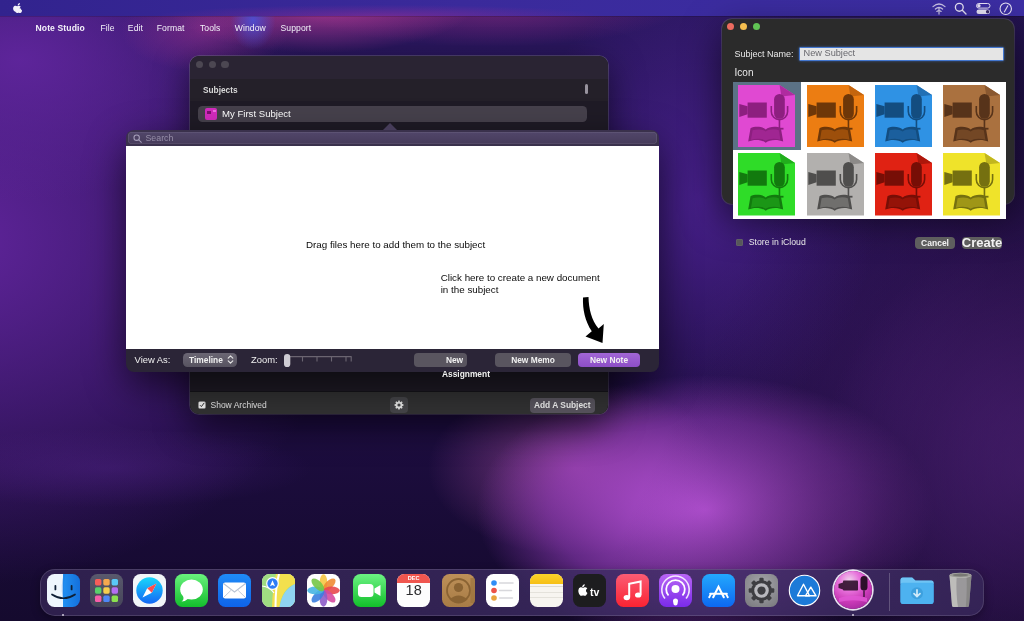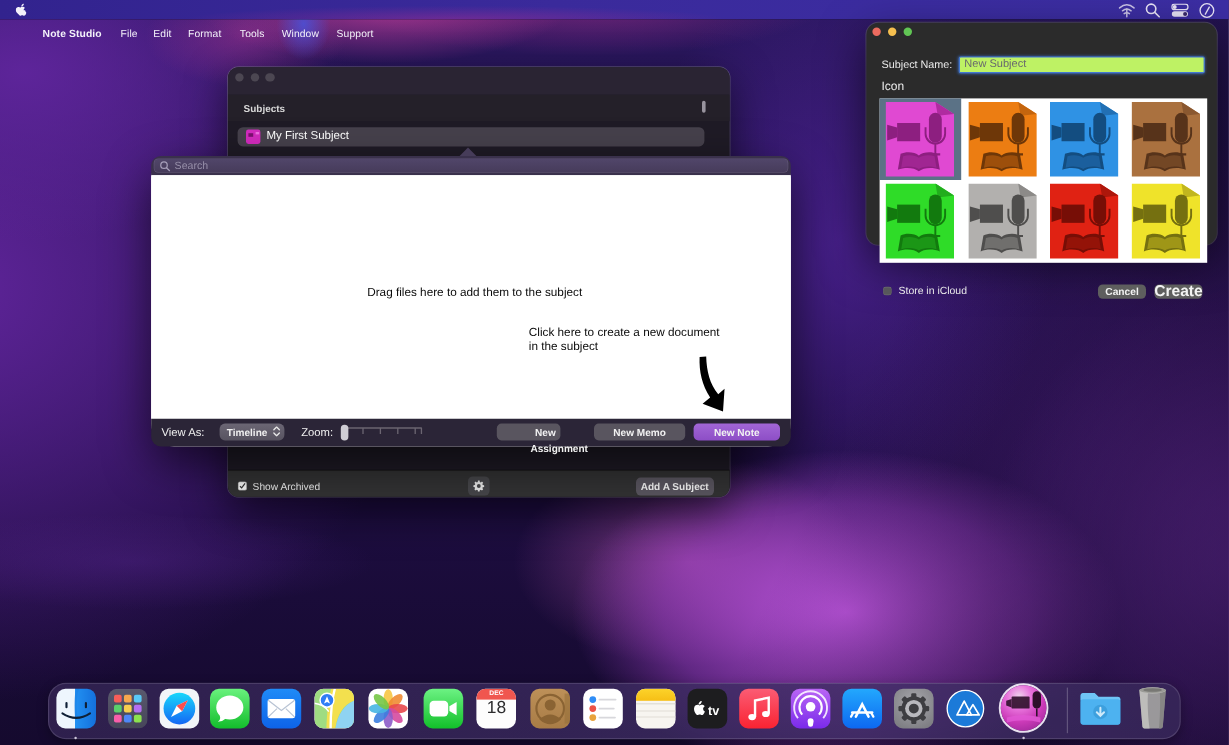--- a/index.html
+++ b/index.html
@@ -175,30 +175,30 @@
         </svg>
     </div>
     <div class="abs" style="left:125px; top:0; line-height:22px; font-size:9.4px;">Zoom:</div>
     <svg class="abs" style="left:157px; top:3px;" width="72" height="16" viewBox="0 0 72 16">
       <path d="M7 4.6 L68.5 4.6" stroke="#6b6571" stroke-width="1.2"></path>
       <path d="M19.5 4.6 V9.6 M34 4.6 V9.6 M48.5 4.6 V9.6 M63 4.6 V9.6 M68.2 4.6 V9.6" stroke="#6b6571" stroke-width="1.1"></path>
       <rect x="1" y="2" width="6.3" height="13" rx="3.1" fill="#cfcdd4"></rect>
     </svg>
     <div class="btn" style="left:288px; top:3.2px; width:53px; height:14.4px; line-height:14.4px;padding-left:28px;">New Assignment</div>
     <div class="btn" style="left:369px; top:3.2px; width:76px; height:14.4px; line-height:14.4px;">New Memo</div>
-    <div class="btn" style="left:452px; top:3.2px; width:72px; height:14.4px; line-height:14.4px; background:linear-gradient(180deg,#a266d6,#8d4ec6);">New Note</div>
+    <div class="btn" style="left:452px; top:3.2px; width:62px; height:14.4px; line-height:14.4px; background:linear-gradient(180deg,#a266d6,#8d4ec6);">New Note</div>
   </div>
 </div>
 
 <div id="dialog">
   <div class="tl" style="left:5px; background:#ec6b5f;"></div>
   <div class="tl" style="left:18px; background:#f5bf4f;"></div>
   <div class="tl" style="left:31px; background:#61c554;"></div>
   <div style="position:absolute; left:12.6px; top:27.8px; font-size:9px; line-height:14px;">Subject Name:</div>
-  <div style="position:absolute; left:76.6px; top:27.6px; width:205px; height:14.2px; background:#bef264; border:1.3px solid #4377d0; border-radius:1.5px; box-shadow:0 0 2.5px rgba(62,112,198,0.8); color:#68686e; font-size:9.2px; line-height:11.5px; padding-left:4px;">New Subject</div>
+  <div style="position:absolute; left:76.6px; top:27.6px; width:205px; height:14.2px; background:#e5e5e5; border:1.3px solid #4377d0; border-radius:1.5px; box-shadow:0 0 2.5px rgba(62,112,198,0.8); color:#68686e; font-size:9.2px; line-height:11.5px; padding-left:4px;">New Subject</div>
   <div style="position:absolute; left:12.6px; top:47.8px; font-size:10px; line-height:12px;">Icon</div>
   <div class="grid" id="grid">
     <div class="cell" style="background:#5b7286;">
         <svg class="doc" viewBox="0 0 57 62.5">
           <path d="M0 0 H41.5 L57 10 V62.5 H0 Z" fill="#e049d2"></path>
           <path d="M41.5 0 L57 10 L43.5 11.5 Z" fill="#b02ba0"></path>
           <g fill="#8d1f80">
             <rect x="9.6" y="17.5" width="19.2" height="15.2"></rect>
             <path d="M9.6 21.3 L1.3 19 V32 L9.6 29.3 Z"></path>
             <rect x="36.1" y="9" width="10.7" height="24.8" rx="5.3"></rect>

